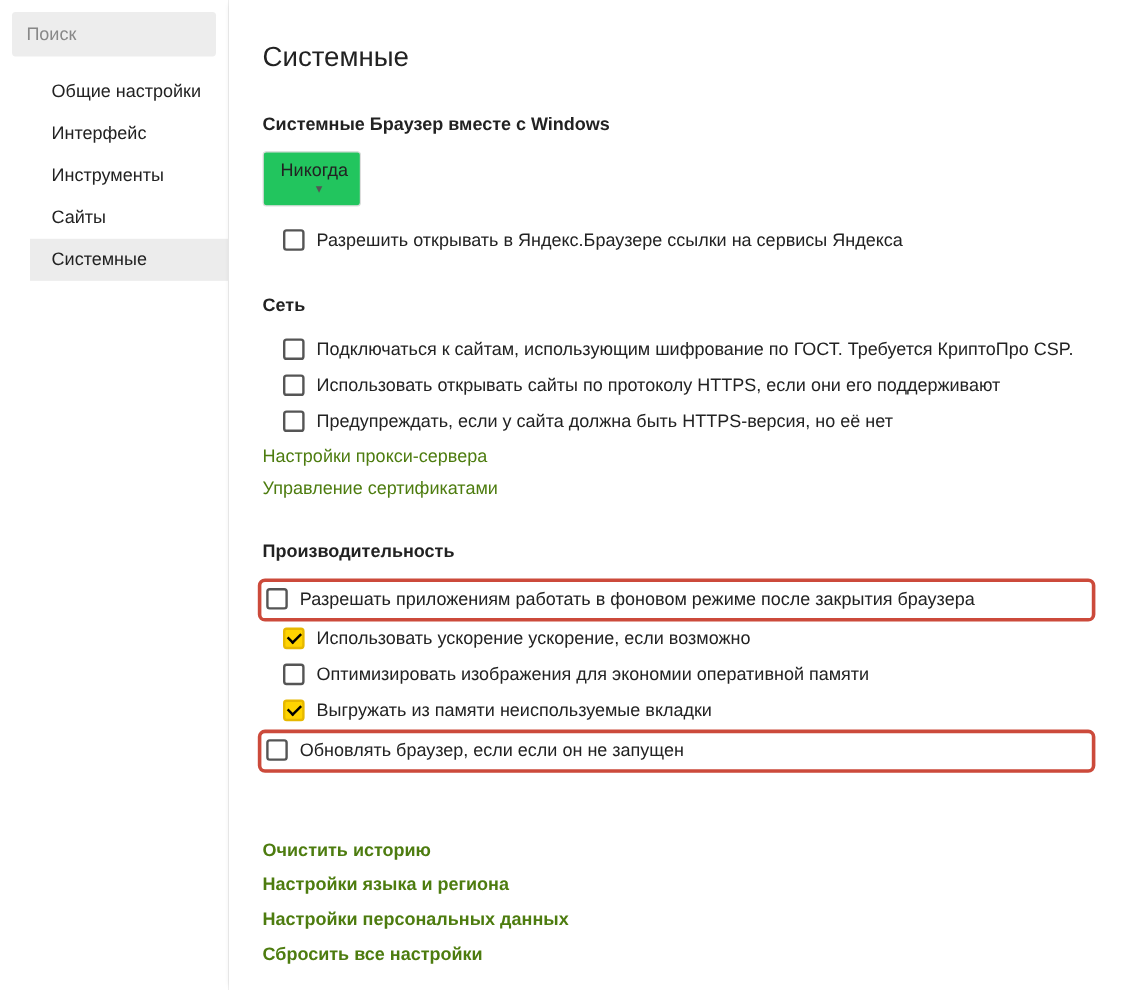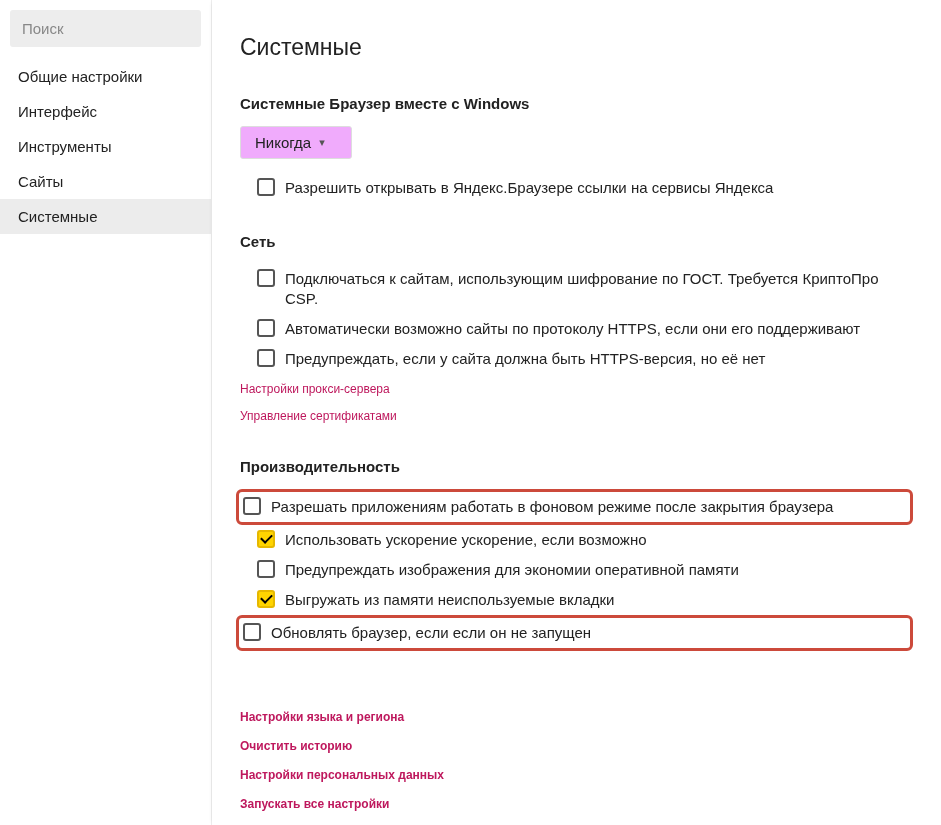--- a/index.html
+++ b/index.html
@@ -6,21 +6,21 @@
   body {
     font-family: Arial, Helvetica, sans-serif;
     font-size: 15px;
     color: #222;
     background: #fafafa;
     width: 941px;
     height: 825px;
     display: flex;
   }
   .sidebar {
-    width: 212px;
+    width: 191px;
     background: #fff;
     padding: 10px 0 0 0;
     border-right: 1px solid #eee;
     flex-shrink: 0;
   }
   .search-box {
     margin: 0 10px 12px 10px;
     background: #ededed;
     border-radius: 3px;
     padding: 10px 12px;
@@ -31,20 +31,21 @@
     outline: none;
     font-size: 15px;
     width: 100%;
     color: #222;
   }
   .search-box input::placeholder { color: #888; }
   .nav-item {
     padding: 9px 18px;
     cursor: pointer;
     font-size: 15px;
+    margin-left: 25px;
   }
   .nav-item.active {
     background: #ececec;
   }
   .main {
     flex: 1;
     background: #fff;
     padding: 0;
     overflow-y: auto;
     box-shadow: -3px 0 4px -3px rgba(0,0,0,0.08);
@@ -61,26 +62,27 @@
   .section-heading {
     font-size: 15px;
     font-weight: 700;
     margin-bottom: 14px;
   }
   .section { margin-bottom: 30px; }
   .select-row { margin-bottom: 14px; }
   .select-control {
     display: inline-flex;
     align-items: center;
-    background: #f0abfc;
+    background: #22c55e;
     border: 1px solid #ddd;
     border-radius: 3px;
-    padding: 7px 26px 7px 14px;
+    padding: 7px 10px 7px 14px;
     cursor: pointer;
     font-size: 15px;
+    flex-direction: column;
   }
   .chev {
     margin-left: 8px;
     font-size: 11px;
     color: #555;
   }
   .checkbox-row {
     display: flex;
     align-items: flex-start;
     padding: 5px 17px;
@@ -115,22 +117,22 @@
     border: solid #000;
     border-width: 0 2px 2px 0;
     transform: rotate(45deg);
   }
   .checkbox-label {
     font-size: 15px;
     line-height: 20px;
   }
   .link-row { padding: 5px 0; }
   .link {
-    color: #be185d;
-    font-size: 12px;
+    color: #4d7c0f;
+    font-size: 15px;
     cursor: pointer;
   }
   .link.bold { font-weight: 700; }
   .bottom-links { margin-top: 50px; }
   .bottom-links .link-row { padding: 6px 0; }
 </style>
 </head>
 <body>
 
 <div class="sidebar">
@@ -163,21 +165,21 @@
     </div>
 
     <div class="section">
       <div class="section-heading">Сеть</div>
       <div class="checkbox-row">
         <div class="checkbox"></div>
         <div class="checkbox-label">Подключаться к сайтам, использующим шифрование по ГОСТ. Требуется КриптоПро CSP.</div>
       </div>
       <div class="checkbox-row">
         <div class="checkbox"></div>
-        <div class="checkbox-label">Автоматически возможно сайты по протоколу HTTPS, если они его поддерживают</div>
+        <div class="checkbox-label">Использовать открывать сайты по протоколу HTTPS, если они его поддерживают</div>
       </div>
       <div class="checkbox-row">
         <div class="checkbox"></div>
         <div class="checkbox-label">Предупреждать, если у сайта должна быть HTTPS-версия, но её нет</div>
       </div>
       <div class="link-row">
         <span class="link">Настройки прокси-сервера</span>
       </div>
       <div class="link-row">
         <span class="link">Управление сертификатами</span>
@@ -189,33 +191,33 @@
       <div class="checkbox-row highlighted">
         <div class="checkbox"></div>
         <div class="checkbox-label">Разрешать приложениям работать в фоновом режиме после закрытия браузера</div>
       </div>
       <div class="checkbox-row">
         <div class="checkbox checked"></div>
         <div class="checkbox-label">Использовать ускорение ускорение, если возможно</div>
       </div>
       <div class="checkbox-row">
         <div class="checkbox"></div>
-        <div class="checkbox-label">Предупреждать изображения для экономии оперативной памяти</div>
+        <div class="checkbox-label">Оптимизировать изображения для экономии оперативной памяти</div>
       </div>
       <div class="checkbox-row">
         <div class="checkbox checked"></div>
         <div class="checkbox-label">Выгружать из памяти неиспользуемые вкладки</div>
       </div>
       <div class="checkbox-row highlighted">
         <div class="checkbox"></div>
         <div class="checkbox-label">Обновлять браузер, если если он не запущен</div>
       </div>
     </div>
 
     <div class="bottom-links">
+      <div class="link-row"><span class="link bold">Очистить историю</span></div>
       <div class="link-row"><span class="link bold">Настройки языка и региона</span></div>
-      <div class="link-row"><span class="link bold">Очистить историю</span></div>
       <div class="link-row"><span class="link bold">Настройки персональных данных</span></div>
-      <div class="link-row"><span class="link bold">Запускать все настройки</span></div>
+      <div class="link-row"><span class="link bold">Сбросить все настройки</span></div>
     </div>
 
   </div>
 </div>
 
 </body></html>

